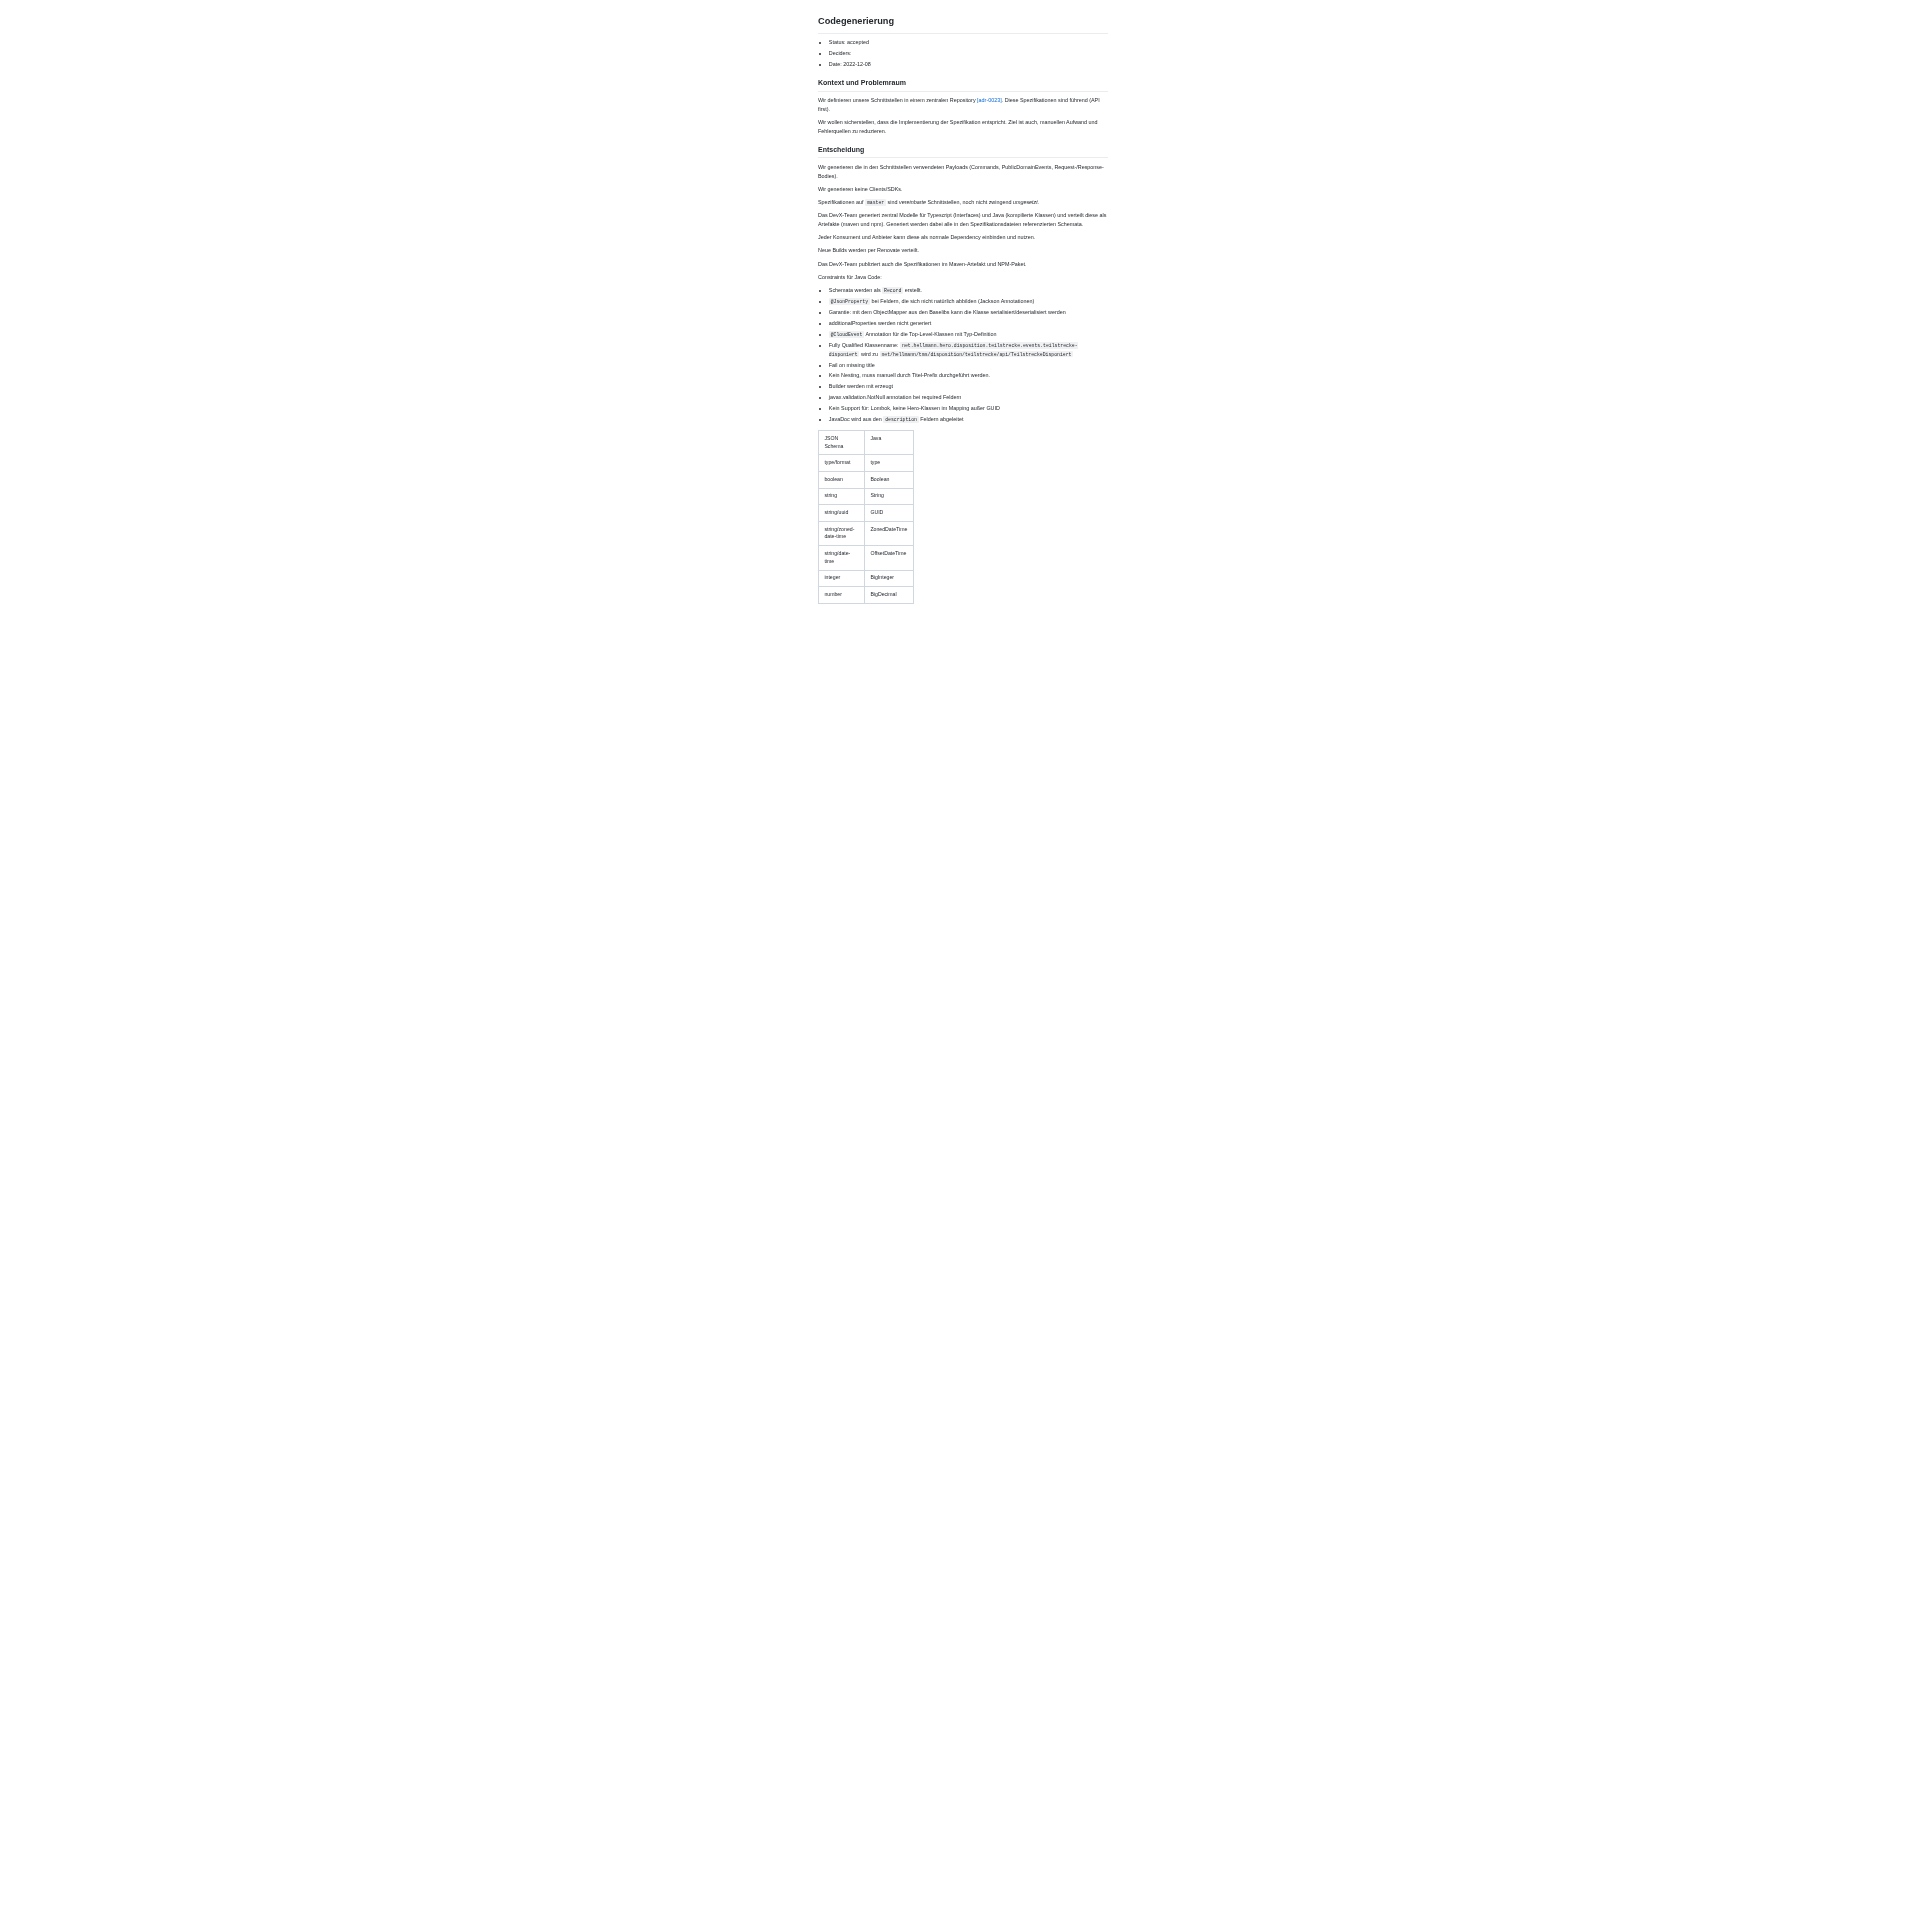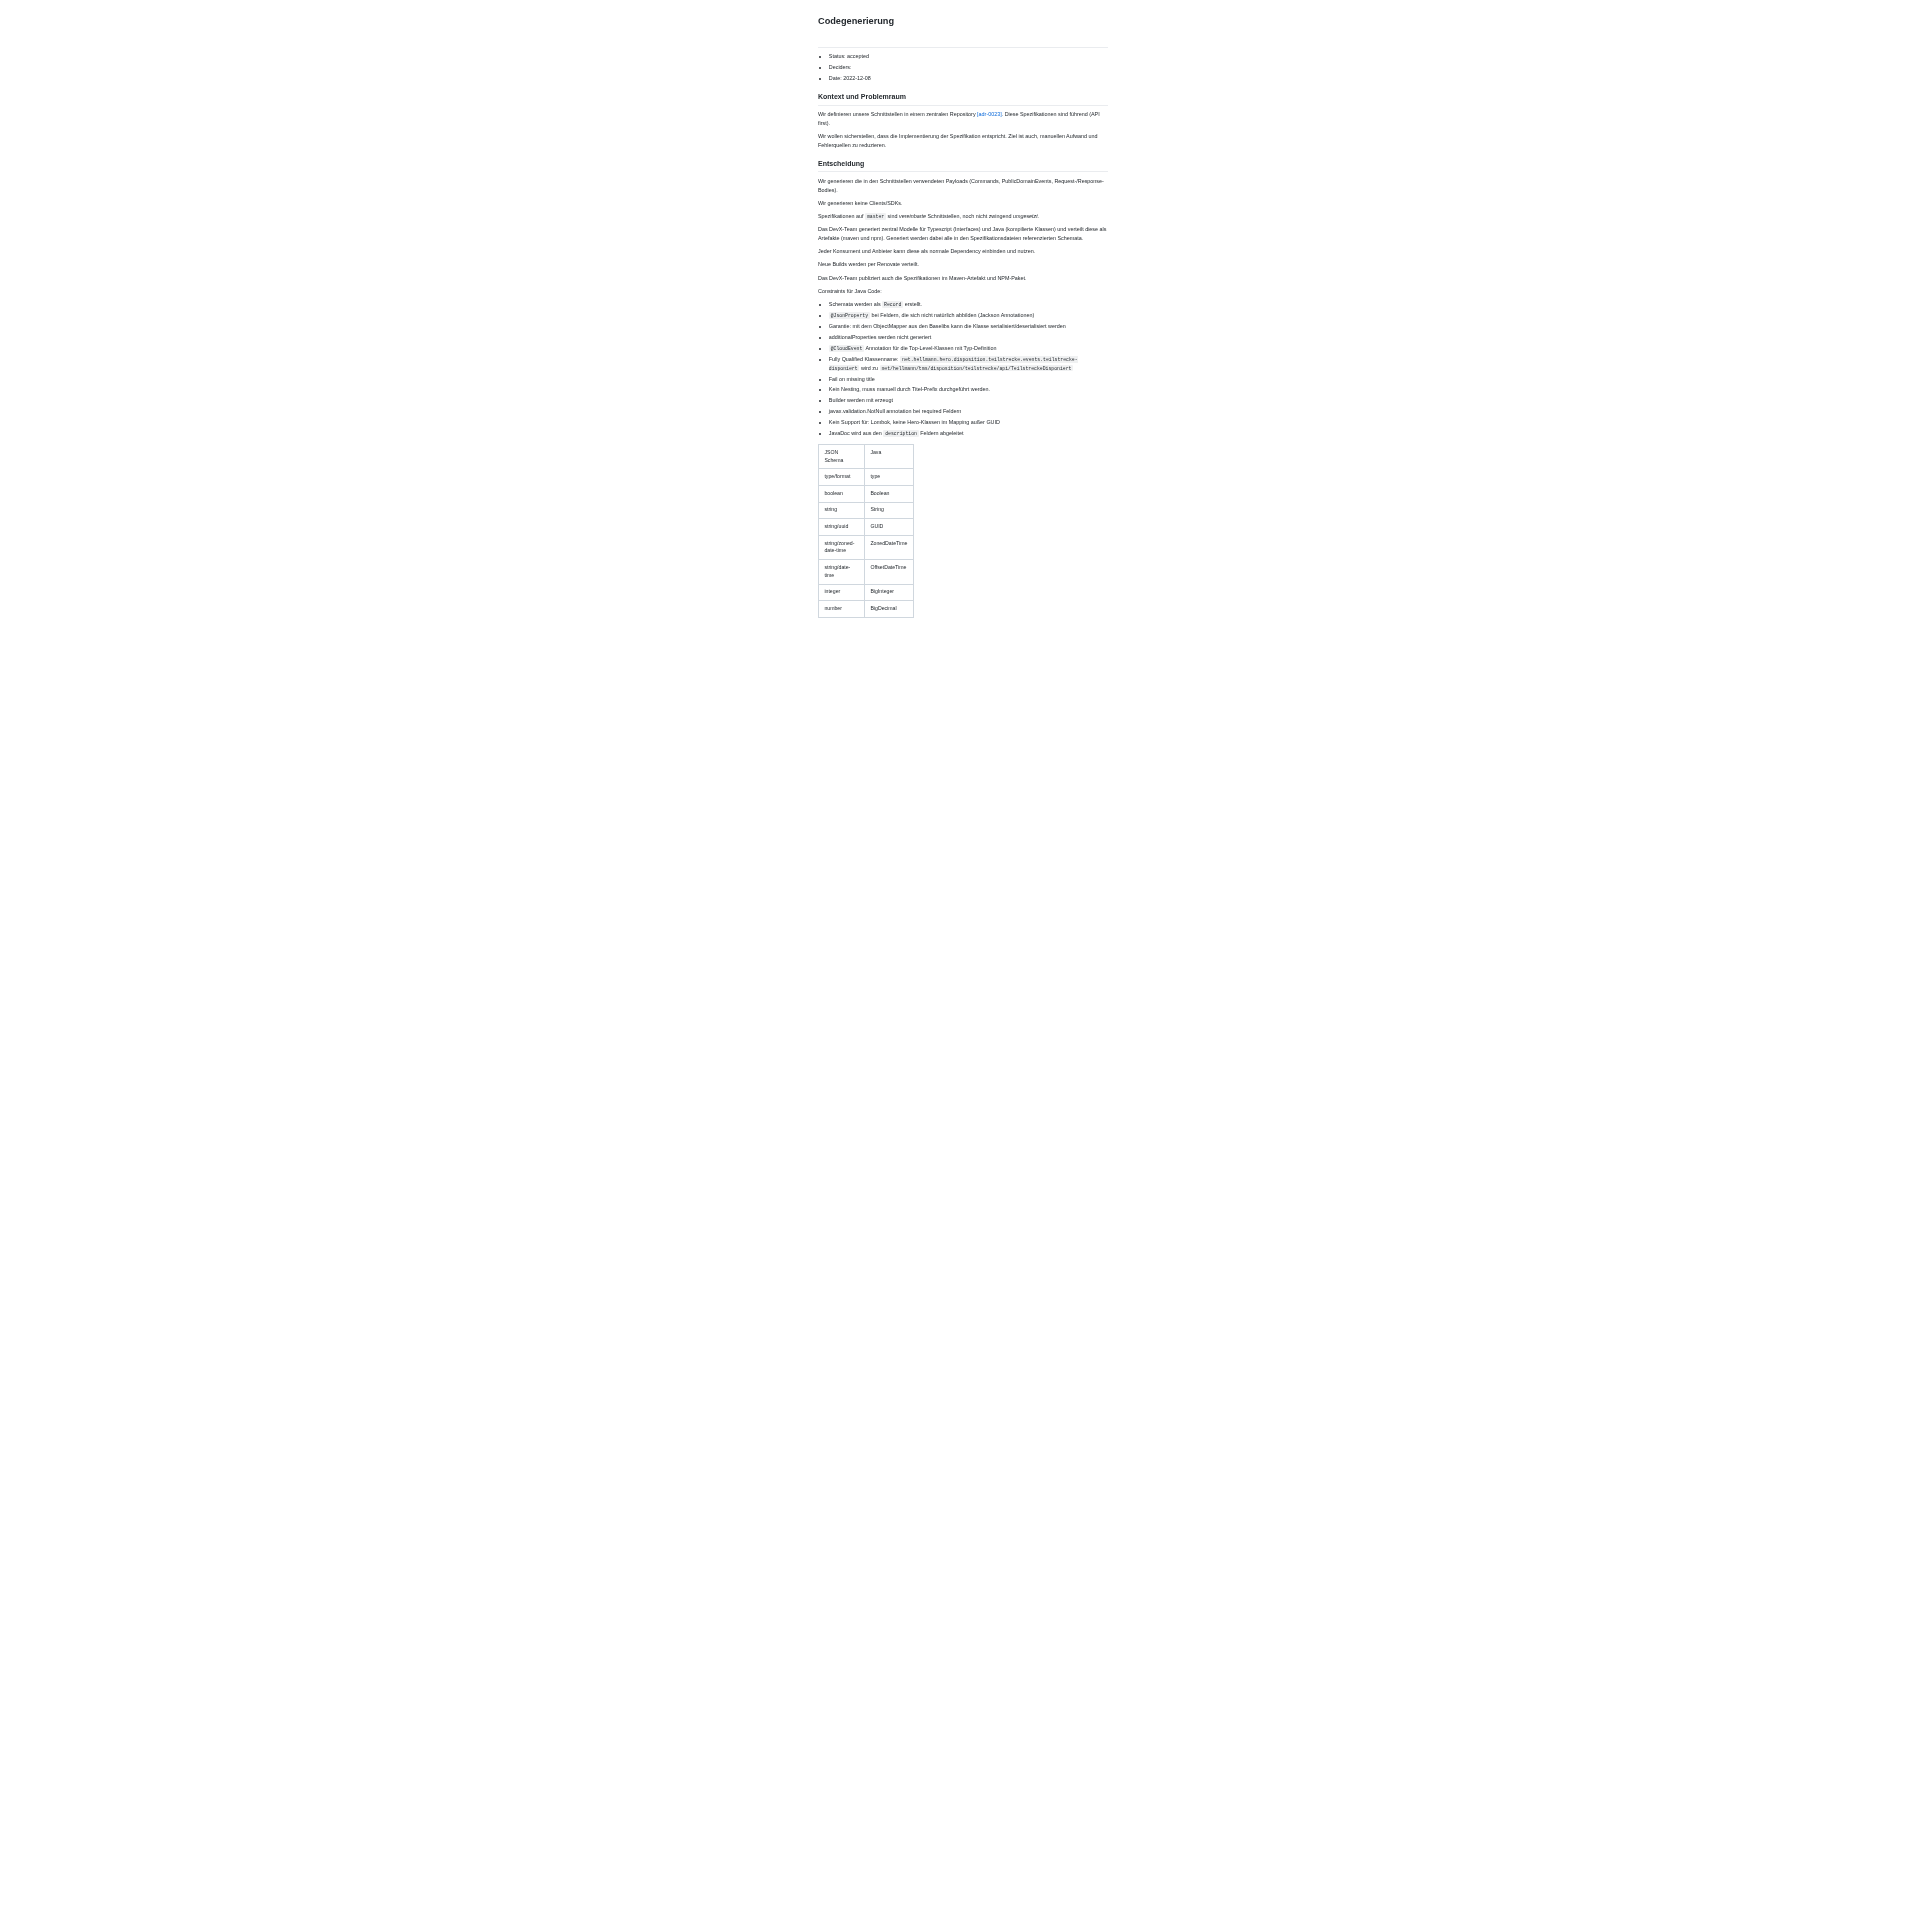--- a/index.html
+++ b/index.html
@@ -14,21 +14,21 @@
   }
   .container {
     max-width: 290px;
     margin: 0 auto;
     padding: 15.4px 0 23px 0;
   }
   h1 {
     font-size: 9.2px;
     font-weight: 600;
     margin: 0 0 3.9px 0;
-    padding-bottom: 18px;
+    padding-bottom: 4px;
     border-bottom: 0.4px solid #eaecef;
     color: #24292e;
   }
   h2 {
     font-size: 7px;
     font-weight: 600;
     margin: 9.2px 0 3.9px 0;
     padding-bottom: 2.3px;
     border-bottom: 0.4px solid #eaecef;
     color: #24292e;

